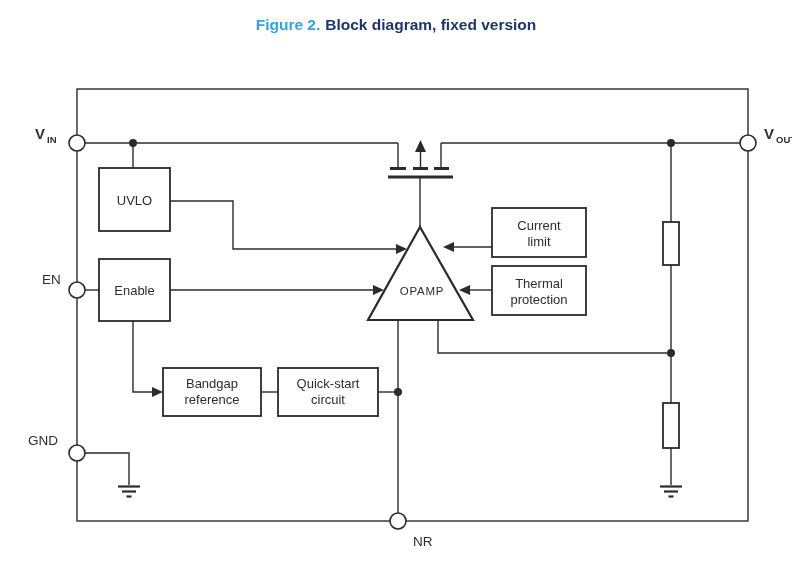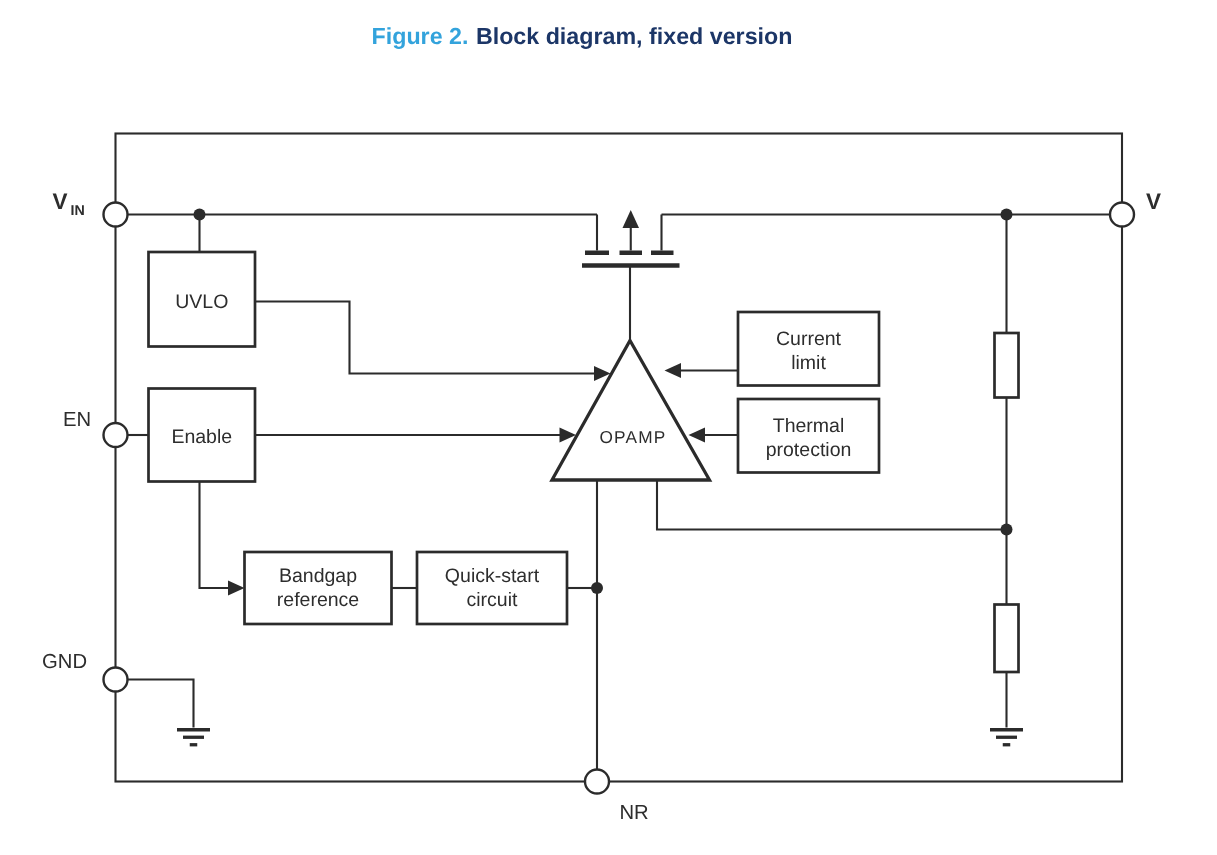--- a/index.html
+++ b/index.html
@@ -1,21 +1,21 @@
 <!DOCTYPE html>
 <html style="--background: #ffffff; --line: #2b2b2b; --text: #2d2d2d; --figure-label: #33a3dc; --figure-title: #1c3667;"><head>
 <meta charset="utf-8">
 <style>
   :root{
     --background:#ffffff; --line:#2b2b2b; --text:#2d2d2d;
     --figure-label:#33a3dc; --figure-title:#1c3667;
   }
   html,body{margin:0;padding:0;background:var(--background);}
   .canvas{position:relative;width:776px;height:570px;background:var(--background);
-          font-family:"Liberation Sans",sans-serif;overflow:hidden;}
+          font-family:"Liberation Sans",sans-serif;overflow:hidden;padding-left:16px;}
   .caption{position:absolute;top:16px;left:0;width:100%;text-align:center;
            font-size:15.5px;font-weight:bold;}
   .caption .fig-label{color:var(--figure-label);}
   .caption .fig-title{color:var(--figure-title);margin-left:0.32em;}
   svg.diagram{position:absolute;left:0;top:0;}
   .wire{stroke:var(--line);stroke-width:1.4;fill:none;}
   .thick{stroke:var(--line);stroke-width:3;fill:none;}
   .gndbar{stroke:var(--line);stroke-width:2.2;fill:none;}
   .outer{fill:none;stroke:var(--line);stroke-width:1.4;}
   .box{fill:#ffffff;stroke:var(--line);stroke-width:1.8;}

